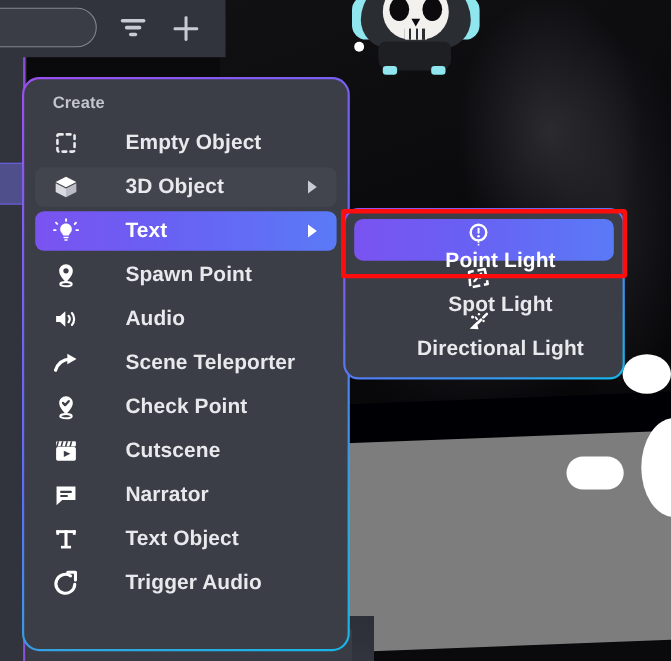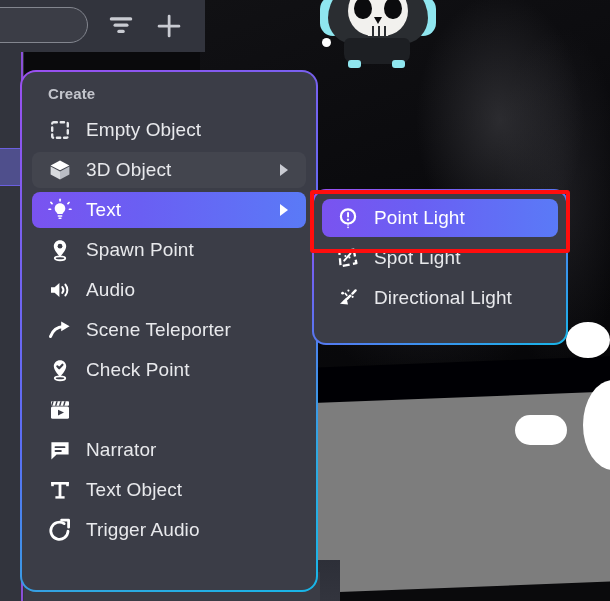--- a/index.html
+++ b/index.html
@@ -206,23 +206,24 @@
   }
   .menu-item .mi-icon {
     width: 28px; height: 26px;
     display: flex; align-items: center; justify-content: center;
     flex: 0 0 28px;
     margin-right: 12px;
   }
   .menu-item .mi-label {
     color: #e8e9ec;
     font-size: 19px;
-    font-weight: 400;
+    font-weight: 700;
     letter-spacing: .1px;
     white-space: nowrap;
+    margin-left: 28px;
   }
   .menu-item .mi-arrow {
     position: absolute;
     right: 18px;
     width: 0; height: 0;
     border-top: 6px solid transparent;
     border-bottom: 6px solid transparent;
     border-left: 8px solid #c9cbd2;
   }
   .menu-item.hover-soft { background: rgba(255,255,255,0.045); }
@@ -241,21 +242,21 @@
     padding: 2px;
     background: linear-gradient(150deg, #9b4ff0 0%, #6f63f2 30%, #4a84f0 62%, #17b6e8 100%);
   }
   .submenu-inner {
     width: 100%; height: 100%;
     background: #3b3d47;
     border-radius: 12px;
     padding: 8px 6px;
     overflow: hidden;
   }
-  .submenu .menu-item { height: 38px; margin-bottom: 2px; padding-left: 12px; }
+  .submenu .menu-item { height: 38px; margin-bottom: 2px; padding-left: 12px; flex-direction: column; }
   .submenu .mi-label { font-size: 19px; }
 
   
   .annot-box {
     position: absolute;
     left: 310px; top: 190px;
     width: 260px; height: 63px;
     border: 4px solid #ff0d0d;
     border-radius: 3px;
     pointer-events: none;
@@ -413,20 +414,21 @@
             <g fill="#3b3d47">
               <rect x="5.2" y="3.2" width="1.5" height="4.6" transform="skewX(-16)"></rect>
               <rect x="9.2" y="3.2" width="1.5" height="4.6" transform="skewX(-16)"></rect>
               <rect x="13.2" y="3.2" width="1.5" height="4.6" transform="skewX(-16)"></rect>
               <rect x="17.2" y="3.2" width="1.5" height="4.6" transform="skewX(-16)"></rect>
             </g>
             <rect x="3" y="8.4" width="18" height="12.4" rx="1.6" fill="#fff"></rect>
             <path d="M10 11.8 L16 14.6 L10 17.4 Z" fill="#3b3d47"></path>
           </svg>
         </span>
+        <span class="mi-label">Cutscene</span>
       </div>
 
       <div class="menu-item">
         <span class="mi-icon">
           <svg width="24" height="24" viewBox="0 0 24 24">
             <path d="M3.4 4.2h17.2v12.4H8.6L3.4 21.4z" fill="#fff"></path>
             <rect x="6.6" y="8.2" width="10.8" height="1.9" rx=".9" fill="#3b3d47"></rect>
             <rect x="6.6" y="12" width="7.2" height="1.9" rx=".9" fill="#3b3d47"></rect>
           </svg>
         </span>

